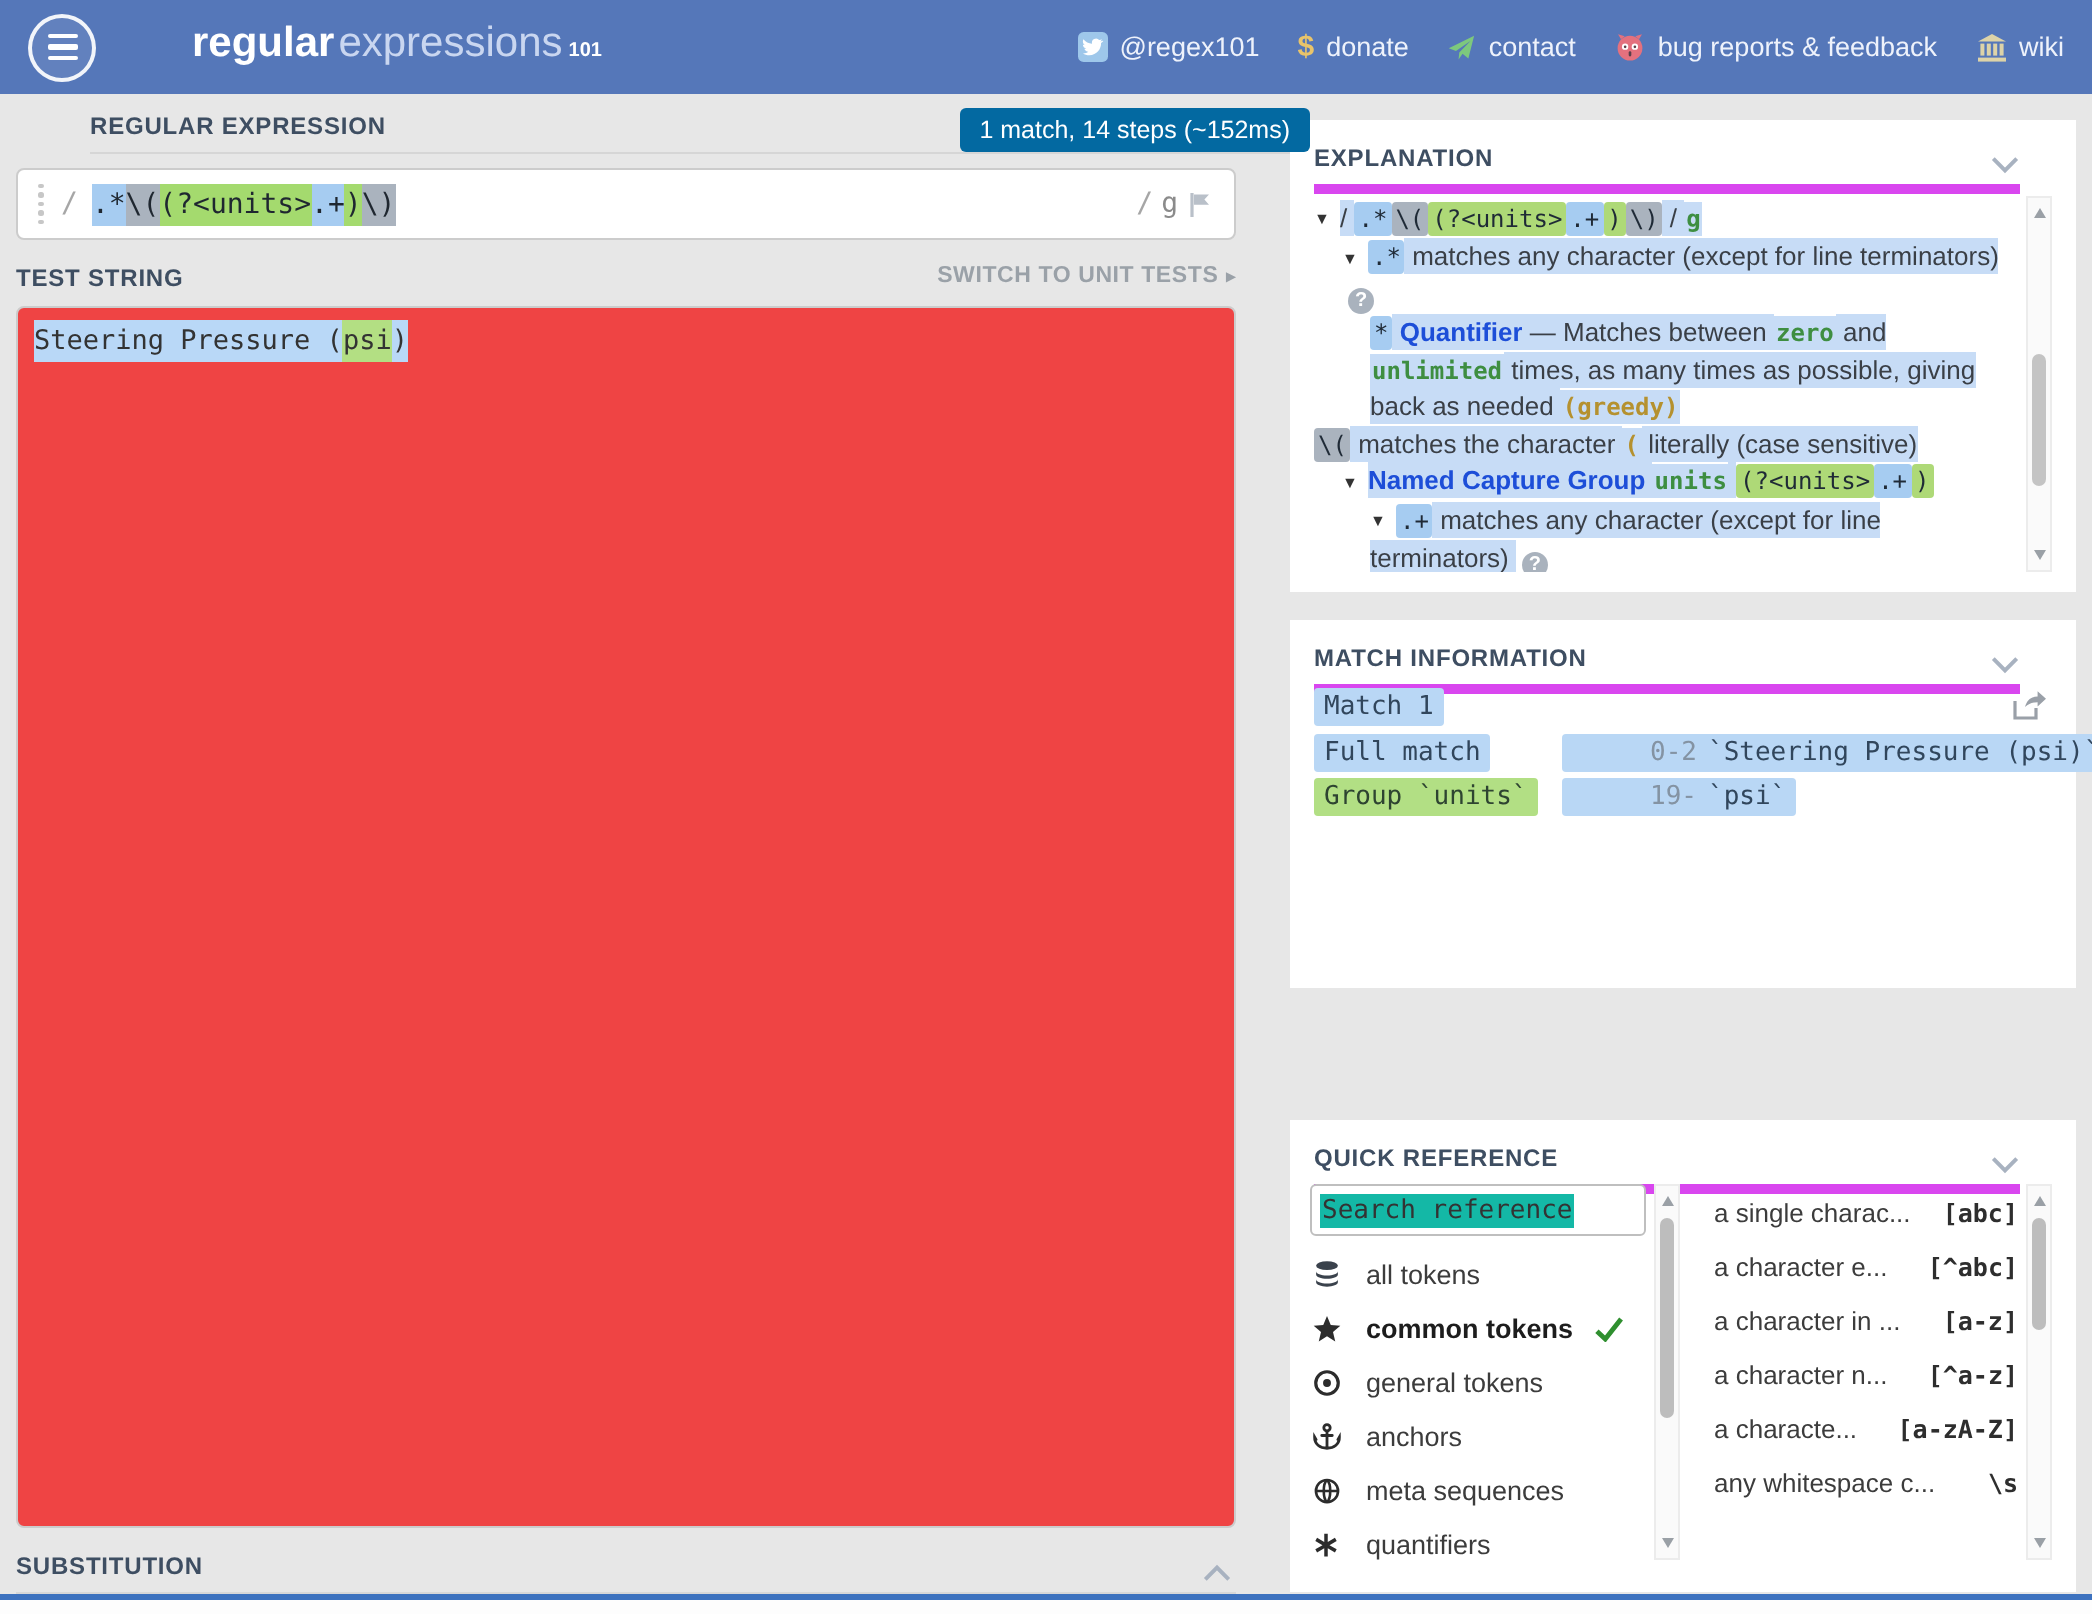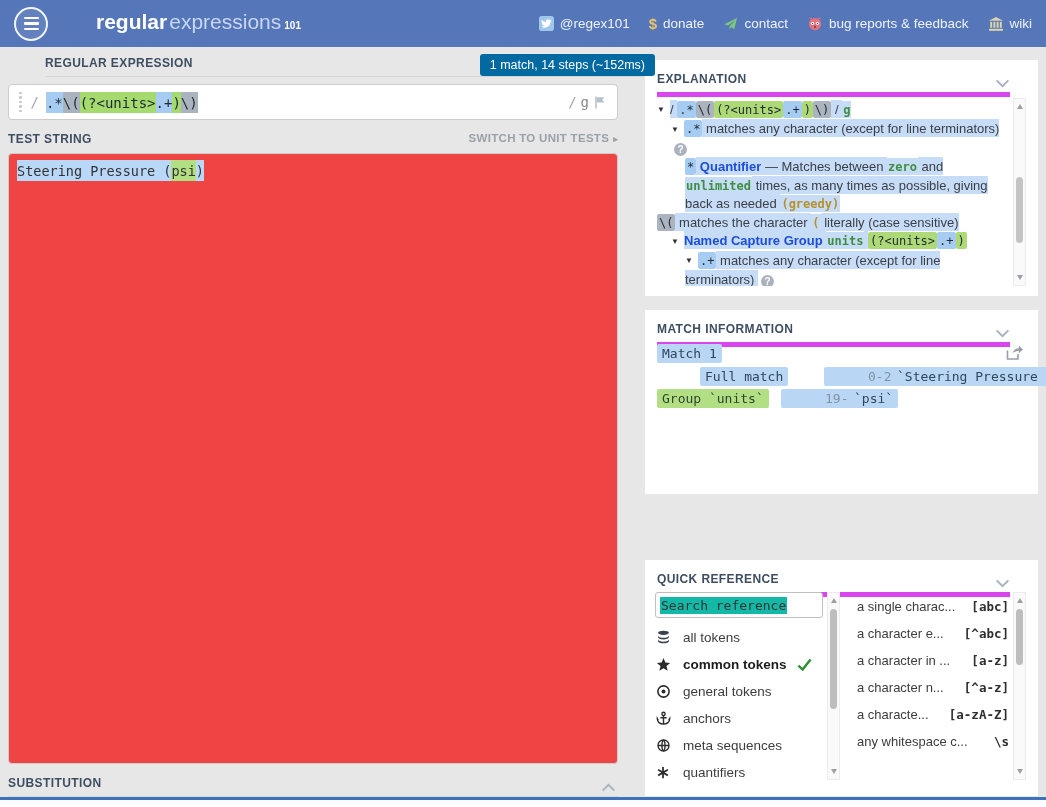--- a/index.html
+++ b/index.html
@@ -276,21 +276,21 @@
       <svg width="15" height="9" viewBox="0 0 16 10">
           <path d="M1.5 1.5 8 8l6.5-6.5" fill="none" stroke="#a8b2c0" stroke-width="2.2"></path>
         </svg>
     </span>
   </div>
   <div id="mi-rows">
       <div class="mi-row">
         <span class="mi-col"><span class="chip chip-blue">Match 1</span></span>
       </div>
       <div class="mi-row">
-        <span class="mi-col" style="width: 118px; margin-left: 43px;"><span class="chip chip-blue">Full match</span></span>
+        <span class="mi-col" style="width: 118px;"><span class="chip chip-blue">Full match</span></span>
         <span class="mi-col" style="width: 62px;"><span class="chip chip-num">0-23</span></span>
         <span class="mi-col"><span class="chip chip-blue">`Steering Pressure (psi)`</span></span>
       </div>
       <div class="mi-row">
         <span class="mi-col" style="width: 118px;"><span class="chip chip-green">Group `units`</span></span>
         <span class="mi-col" style="width: 62px;"><span class="chip chip-num">19-22</span></span>
         <span class="mi-col"><span class="chip chip-blue">`psi`</span></span>
       </div>
     </div>
   <span id="export-btn" class="icn">

